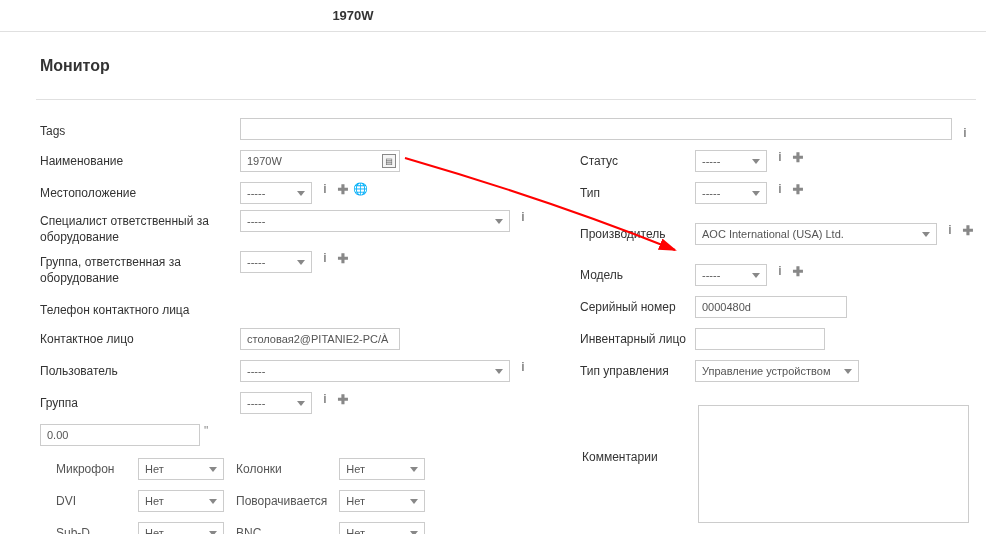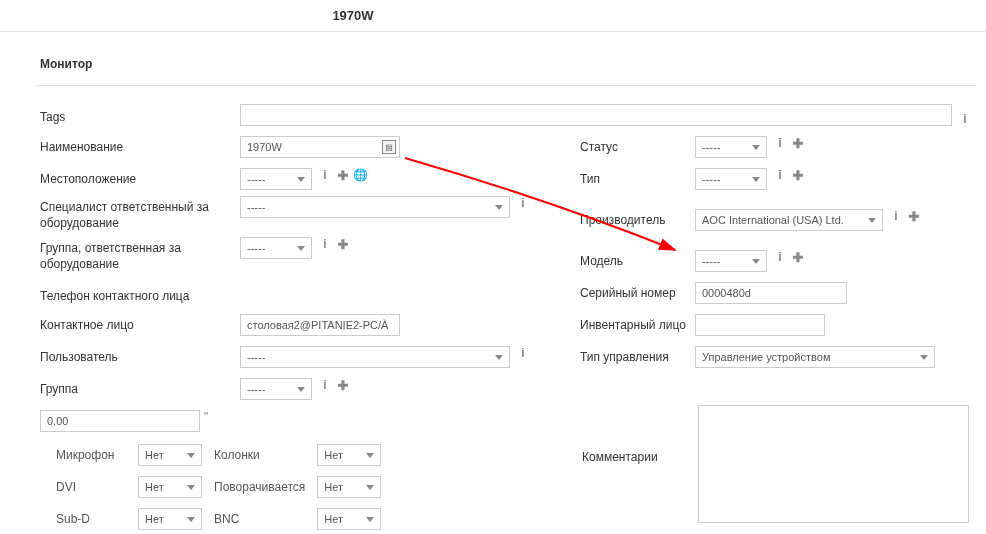--- a/index.html
+++ b/index.html
@@ -1,36 +1,36 @@
 <!DOCTYPE html>
 <html><head>
 <meta charset="utf-8">
 <style>
 html,body{margin:0;padding:0;font-family:Arial,Helvetica,sans-serif;font-size:12px;color:#333;background:#fff}
 .page{width:986px;height:534px;position:relative;overflow:hidden}
 .title-bar{width:100%;padding:8px 0;text-align:center;border-bottom:1px solid #e0e0e0}
 .title-text{font-weight:bold;font-size:13px;display:inline-block;margin-left:-280px}
 .section{margin:25px 0 0 40px}
-.section-head{font-weight:bold;font-size:12px;margin-bottom:14px}
+.section-head{font-weight:bold;font-size:16px;margin-bottom:24px}
 .divider{border-top:1px solid #e0e0e0;margin-top:8px;margin-left:-4px;margin-right:10px}
 .row{display:flex;align-items:flex-end;margin:6px 0;min-height:26px}
 .colL{display:flex;align-items:flex-start;width:540px}
 .colR{display:flex;align-items:flex-start}
 .label{width:200px;color:#333;padding-top:4px;line-height:1.3}
 .label2{width:115px;color:#333;padding-top:4px;line-height:1.3}
 .input,.select{height:22px;border:1px solid #ccc;background:#fff;font-size:11px;padding:0 6px;box-sizing:border-box;color:#555}
 .input.w1{width:160px}
 .input.w2{width:160px}
 .input.w-tags{width:712px}
 .select{display:inline-flex;align-items:center;justify-content:space-between;cursor:pointer;position:relative}
 .select .caret{width:0;height:0;border-left:4px solid transparent;border-right:4px solid transparent;border-top:5px solid #888;margin-left:6px}
 .select-sm{width:72px}
 .select-md{width:270px}
-.select-lg{width:188px}
-.select-inp{width:64px}
+.select-lg{width:242px}
+.select-inp{width:86px}
 .icons{display:inline-flex;align-items:center;gap:4px;margin-left:6px;color:#888}
 .ic{width:14px;height:14px;display:inline-flex;align-items:center;justify-content:center;font-style:normal;font-weight:bold;font-size:12px;color:#888}
 .ic-plus{font-size:13px}
 .textarea{width:265px;height:112px;border:1px solid #ccc;resize:none;background:#fff}
 .comment-wrap{position:absolute;left:698px;top:405px;display:flex}
 .comment-lbl-wrap{position:absolute;left:582px;top:450px}
 .flag-table{margin-left:14px}
 .flag-table td{padding:4px 10px 4px 0;vertical-align:middle}
 .flag-lbl{width:70px;color:#555}
 .suffix{color:#888;margin-left:4px}
@@ -180,21 +180,21 @@
       <div class="select select-md">
             <span>-----</span>
             <span class="caret"></span>
           </div>
       <span class="icons">
             <i class="ic">i</i>
           </span>
     </div>
     <div class="colR">
       <div class="label2">Тип управления</div>
-      <div class="select" style="width:240px">
+      <div class="select" style="width:164px">
             <span>Управление устройством</span>
             <span class="caret"></span>
           </div>
     </div>
   </div>
 
   <div class="row">
     <div class="colL">
       <div class="label">Группа</div>
       <div class="select select-sm">

